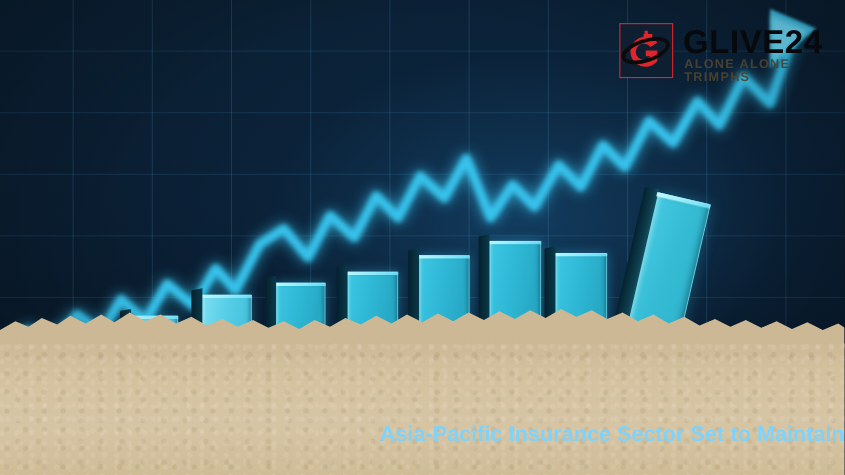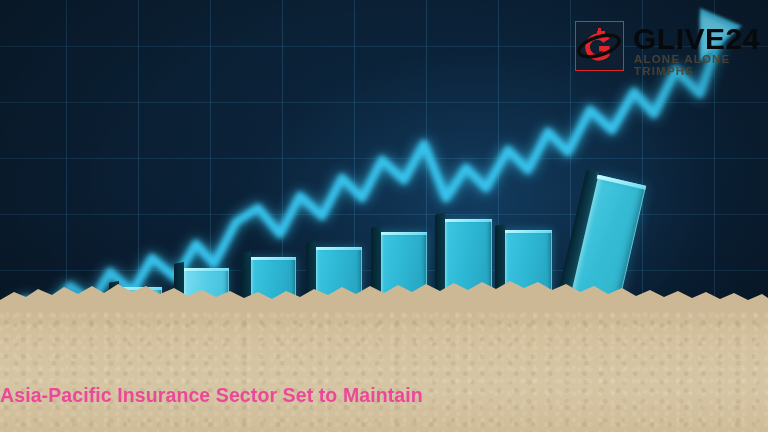--- a/index.html
+++ b/index.html
@@ -99,28 +99,28 @@
   }
   .sand-edge{
     position:absolute;left:0;width:768px;height:46px;bottom:116px;
     overflow:hidden;
   }
   .sand-edge svg{display:block;}
 
   
   .headline{
     position:absolute;left:0;right:0;bottom:22px;
-    text-align:left;color:#ec4899;
+    text-align:right;color:#7dd3fc;
     font-weight:bold;font-size:19.5px;line-height:30px;
     letter-spacing:.1px;
   }
   .headline .l2{display:block;}
 
   
-  .logo{position:absolute;left:563px;top:20px;width:190px;height:54px;margin-left:12px;}
+  .logo{position:absolute;left:563px;top:20px;width:190px;height:54px;}
   .logo-mark{
     position:absolute;left:0;top:1px;width:49px;height:50px;
     border:1.6px solid #e2252b;
     background:#0d1f31;
     box-sizing:border-box;
   }
   .logo-mark svg{position:absolute;left:0;top:0;}
   .logo-word{
     position:absolute;left:58px;top:2px;
     font-size:30px;font-weight:bold;color:#07090c;

